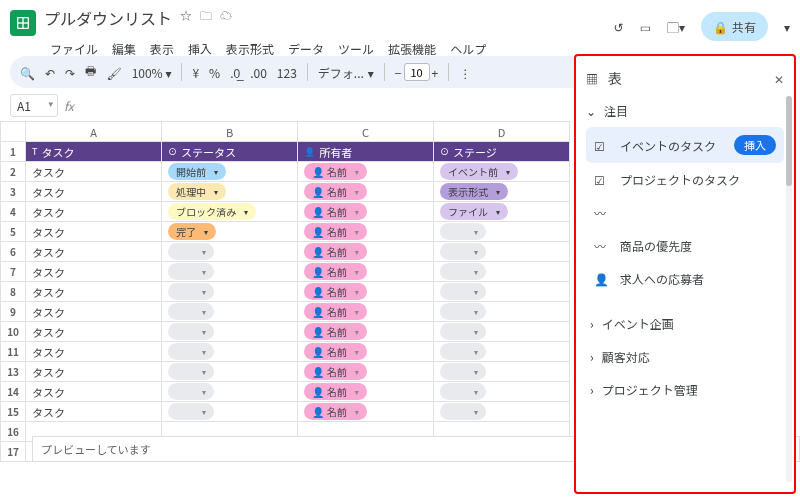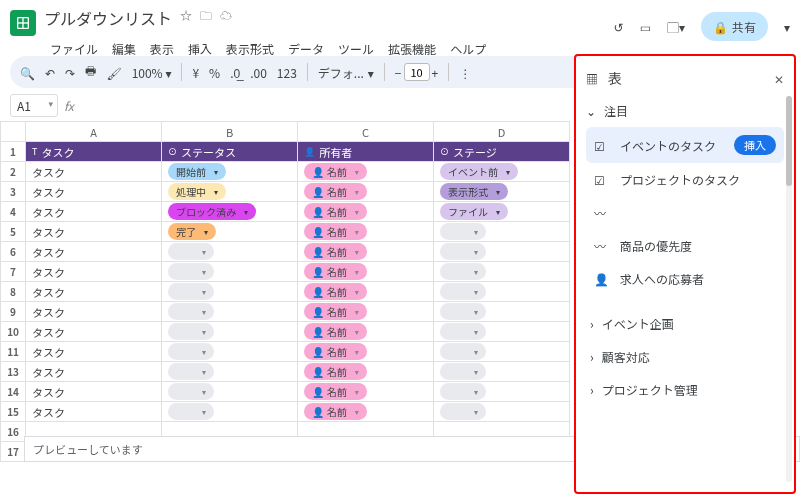--- a/index.html
+++ b/index.html
@@ -35,26 +35,26 @@
 .thdr .hflex{display:flex;align-items:center;gap:4px}
 .thdr .dd{position:absolute;right:6px;font-size:9px}
 .cell{padding:0 6px}
 .chip{display:inline-flex;align-items:center;border-radius:10px;padding:1px 8px 1px 8px;font-size:10px;gap:4px;position:relative}
 .chip:after{content:"▾";font-size:8px;margin-left:4px}
 .pill{display:inline-flex;align-items:center;background:#f9a8d4;border-radius:10px;padding:1px 8px;font-size:10px;gap:4px;color:#3c4043}
 .pill:after{content:"▾";font-size:8px;margin-left:4px;color:#888}
 .grey{background:#e8eaed;color:#3c4043}
 .blue{background:#a7d7f9}
 .yel{background:#fce8b2}
-.red{background:#d946ef}
+.red{background:#fef9c3}
 .grn{background:#fdba74}
 .lpur{background:#d7c5ed}
 .pur{background:#b39ddb}
 .rowlbl{color:#3c4043}
-.previewbar{position:absolute;bottom:0;left:24px;right:0;background:#fff;border:1px solid #dadce0;padding:4px 8px;font-size:11px;color:#5f6368}
+.previewbar{position:absolute;bottom:0;left:32px;right:0;background:#fff;border:1px solid #dadce0;padding:4px 8px;font-size:11px;color:#5f6368}
 .panel{position:absolute;top:54px;right:4px;width:222px;height:440px;border:2px solid red;background:#fff;border-radius:4px}
 .pinner{padding:12px 10px}
 .phdr{display:flex;align-items:center;gap:10px;margin-bottom:14px}
 .phdr .pt{font-size:14px;flex:1}
 .pclose{cursor:pointer;color:#5f6368}
 .psec{display:flex;align-items:center;gap:8px;font-size:12px;margin:6px 0 8px 0;cursor:pointer}
 .pitem{display:flex;align-items:center;gap:10px;padding:8px 8px;border-radius:6px;font-size:12px;cursor:pointer}
 .pitem.sel{background:#e8f0fe}
 .pitem .pic{width:16px;color:#444}
 .pins{background:#1a73e8;color:#fff;border-radius:12px;padding:2px 10px;font-size:11px;margin-left:auto}

